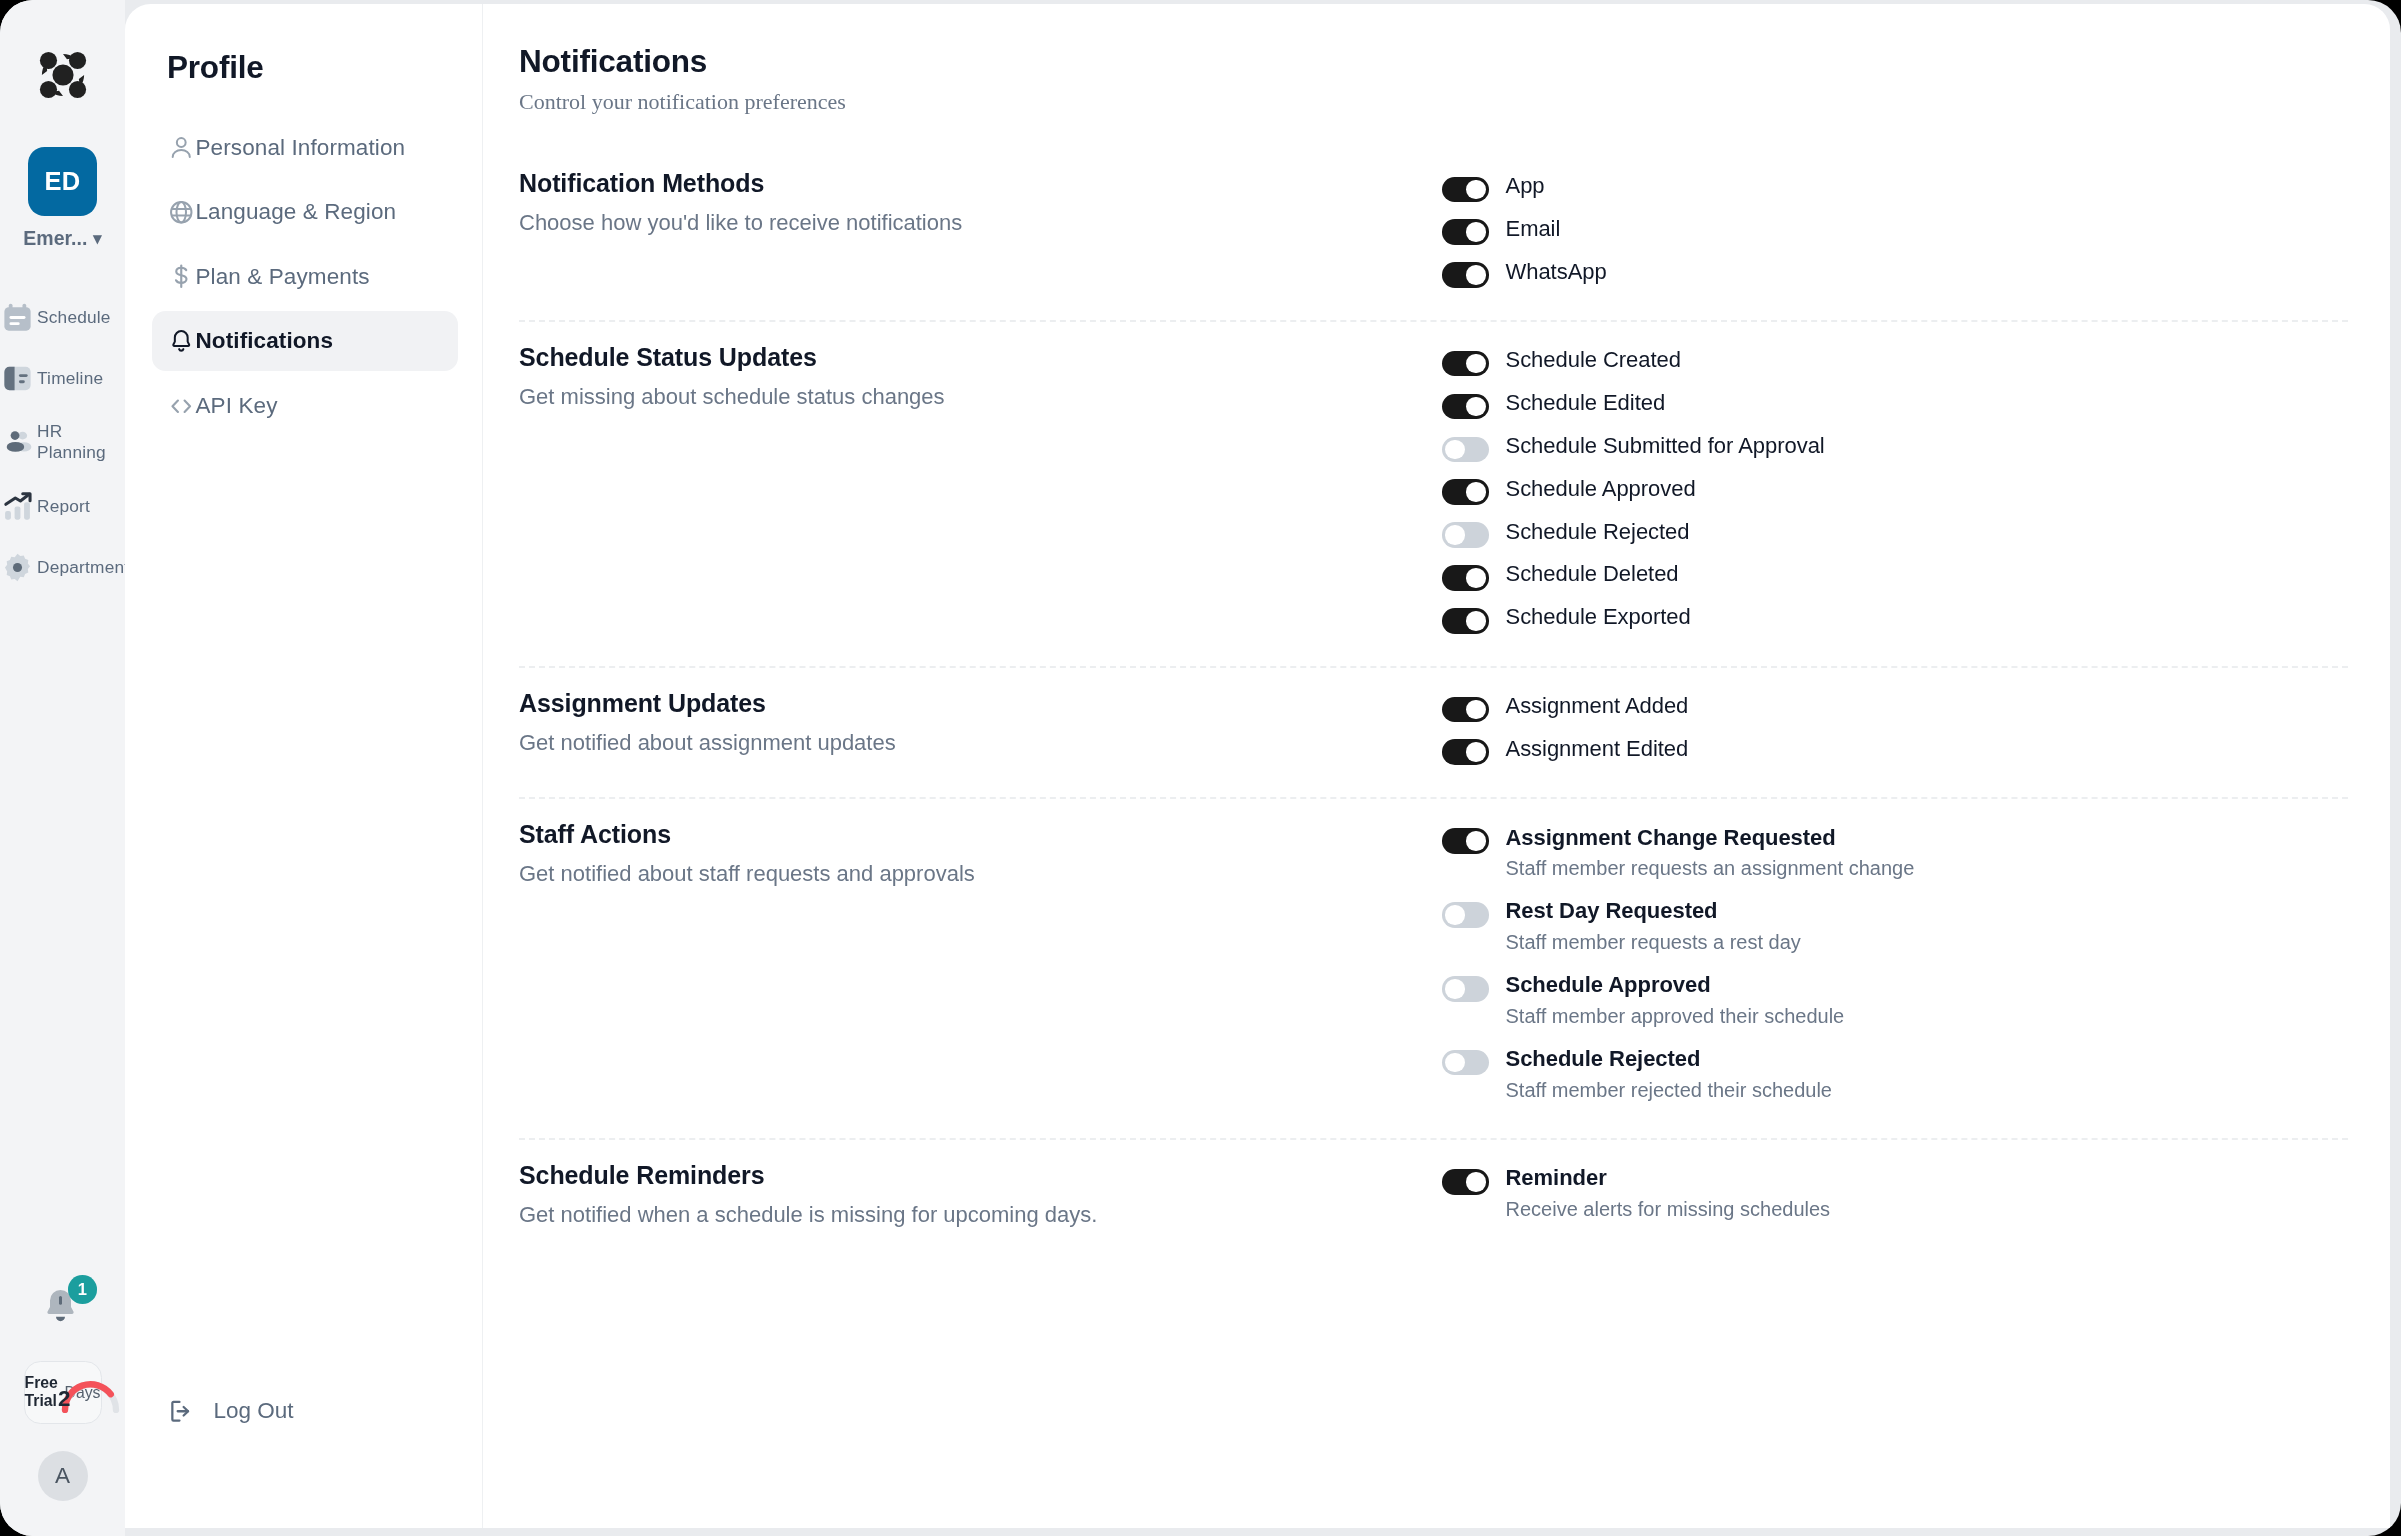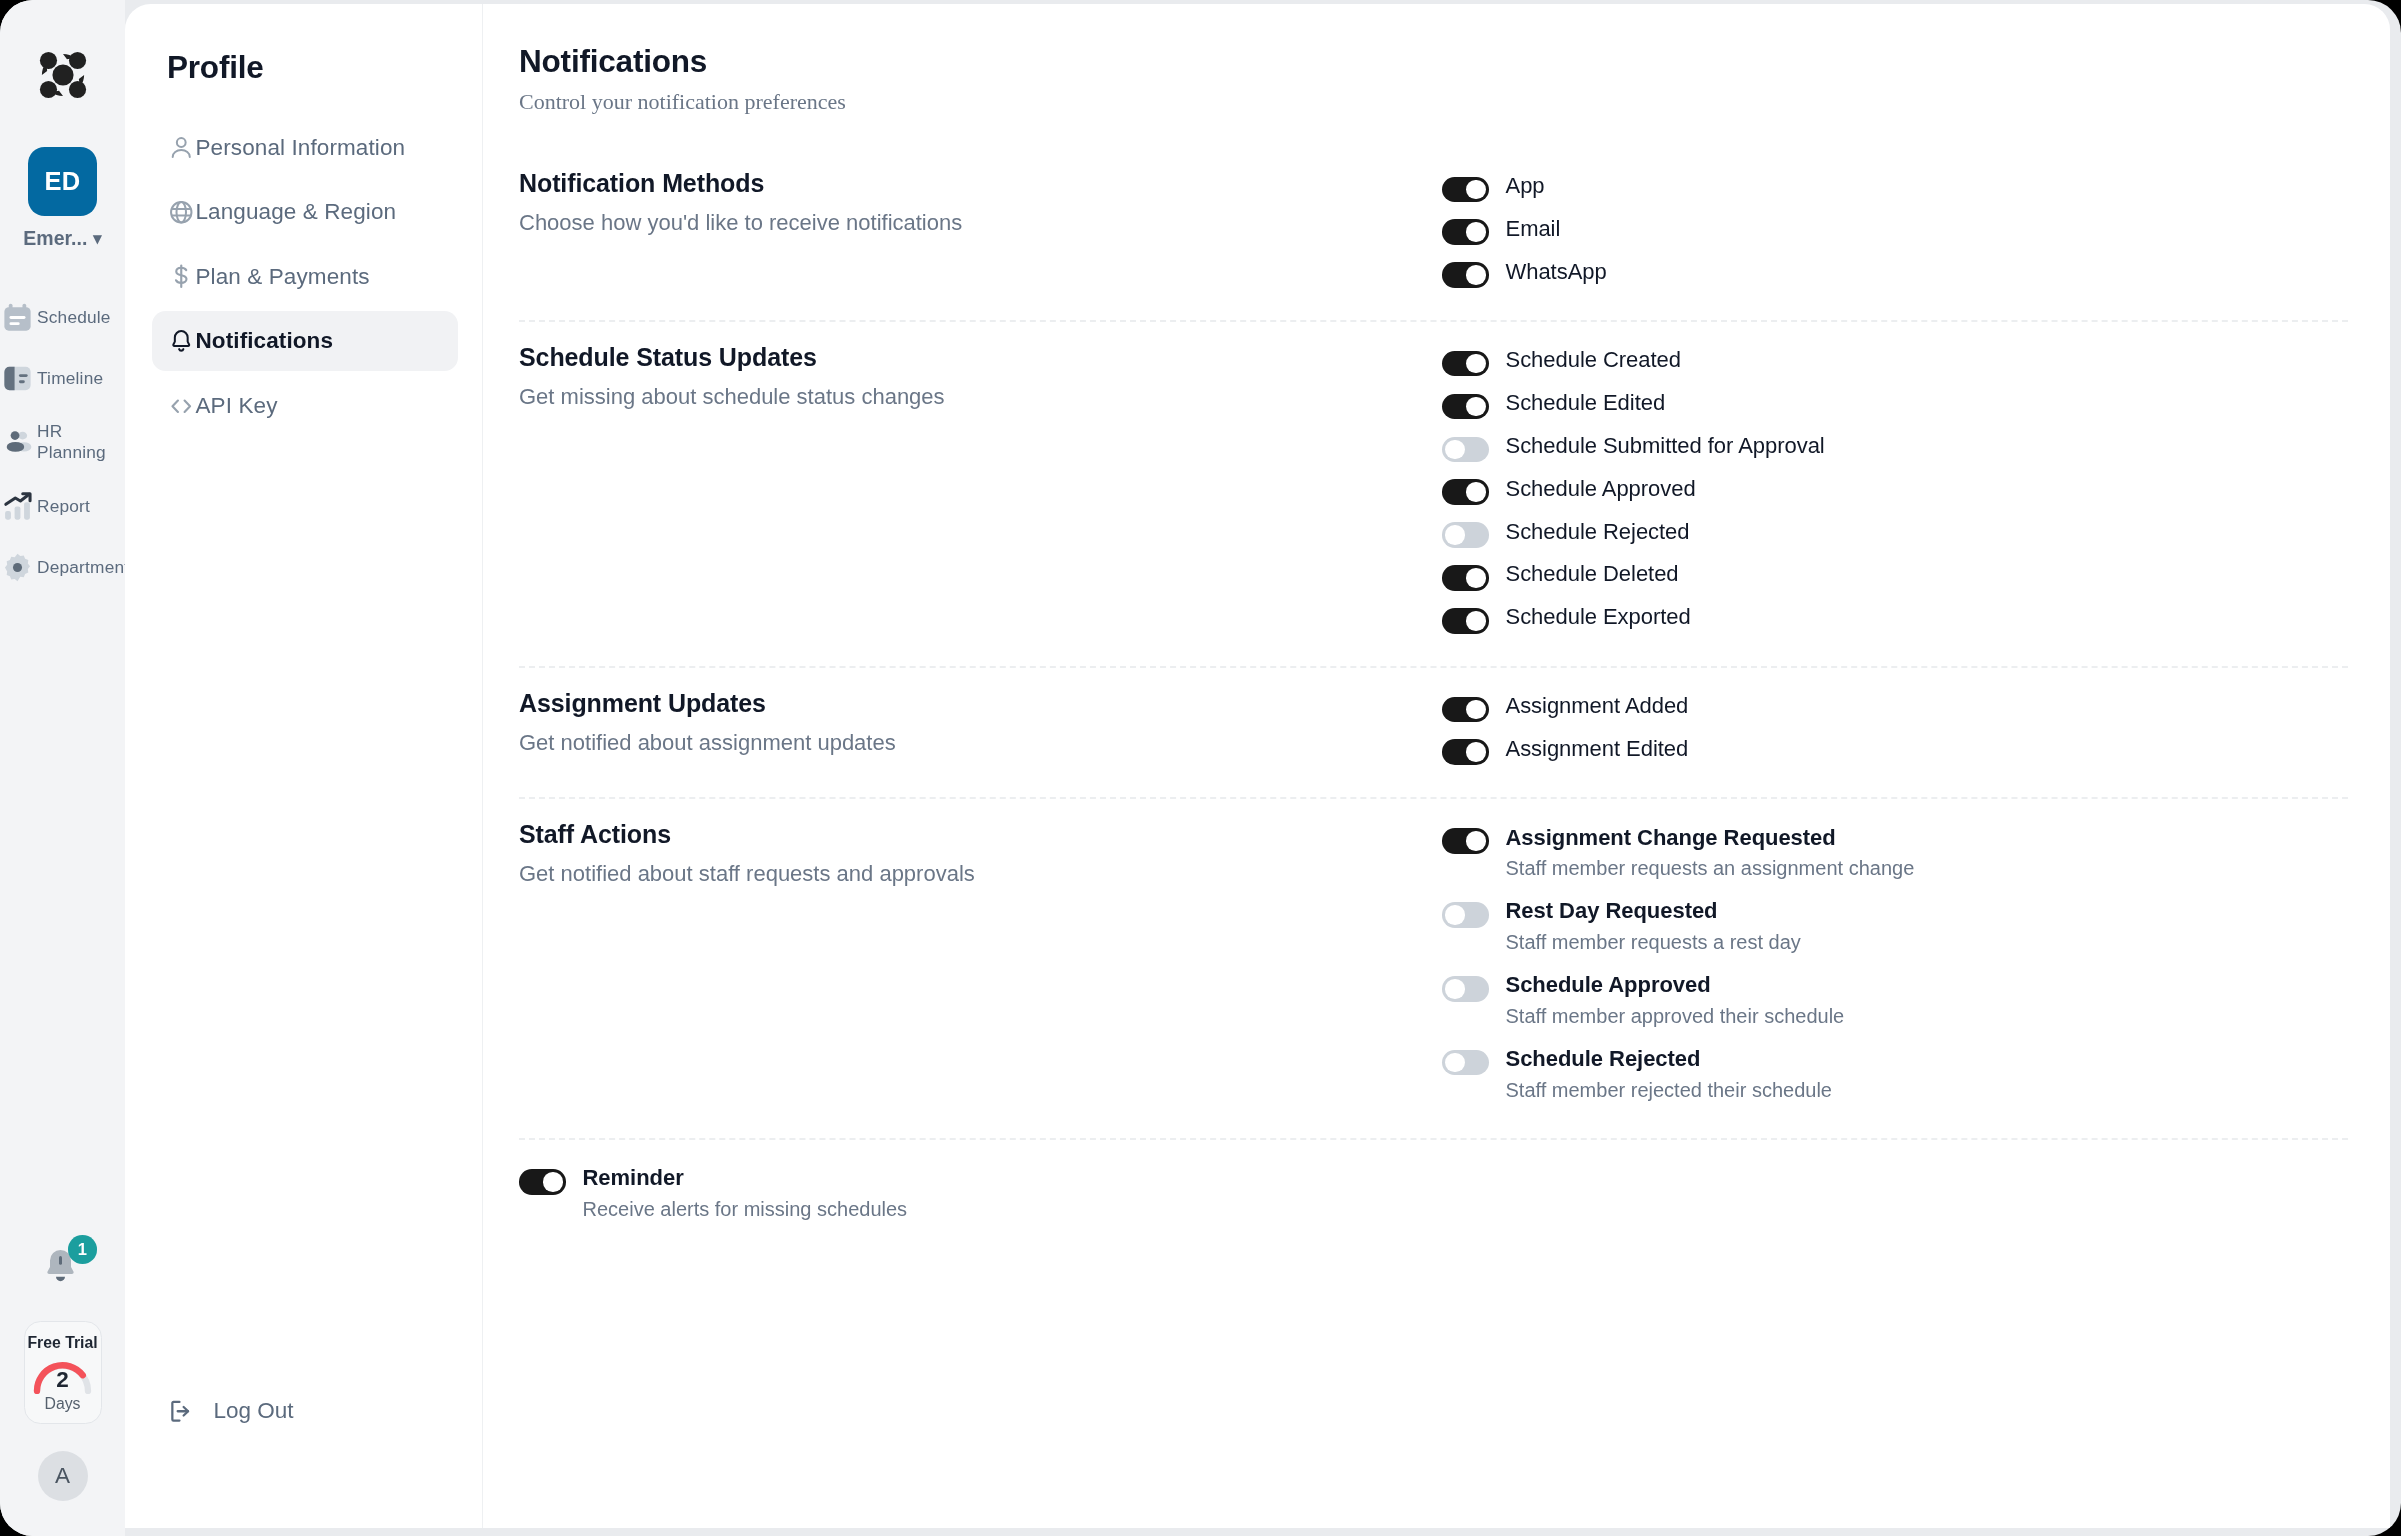--- a/index.html
+++ b/index.html
@@ -85,21 +85,21 @@
     display: flex; align-items: center; justify-content: center;
     padding: 0 4.5px;
   }
 
   .trial-card {
     width: 78px;
     border: 1.5px solid #e3e6ea;
     background: #f7f8f9;
     border-radius: 16.5px;
     padding: 11.3px 0 10.5px;
-    display: flex; flex-direction: column; align-items: center;
+    display: flex; align-items: center;
     margin-bottom: 27px;
   }
   .trial-title { font-size: 15.8px; font-weight: 700; color: #1f2733; margin-bottom: 3px; }
   .trial-gauge { position: relative; width: 65px; height: 39px; }
   .trial-gauge svg { position: absolute; left: 0; top: 0; }
   .trial-days-num {
     position: absolute; left: 0; right: 0; top: 12px;
     text-align: center;
     font-size: 22.5px; font-weight: 700; color: #1f2733;
   }
@@ -584,20 +584,24 @@
                   <span class="knob"></span>
                 </div>
                 <div class="toggle-text">
                   <div class="toggle-label">Schedule Rejected</div>
                   <div class="toggle-desc">Staff member rejected their schedule</div>
                 </div>
               </div>
             </div>
           </section>
           <section class="section">
+            <div class="section-info">
+              <div class="section-name">Schedule Reminders</div>
+              <div class="section-desc">Get notified when a schedule is missing for upcoming days.</div>
+            </div>
             <div class="toggle-list">
               <div class="toggle-row two-line">
                 <div class="switch on" role="switch" aria-checked="true">
                   <span class="knob"></span>
                 </div>
                 <div class="toggle-text">
                   <div class="toggle-label">Reminder</div>
                   <div class="toggle-desc">Receive alerts for missing schedules</div>
                 </div>
               </div>

